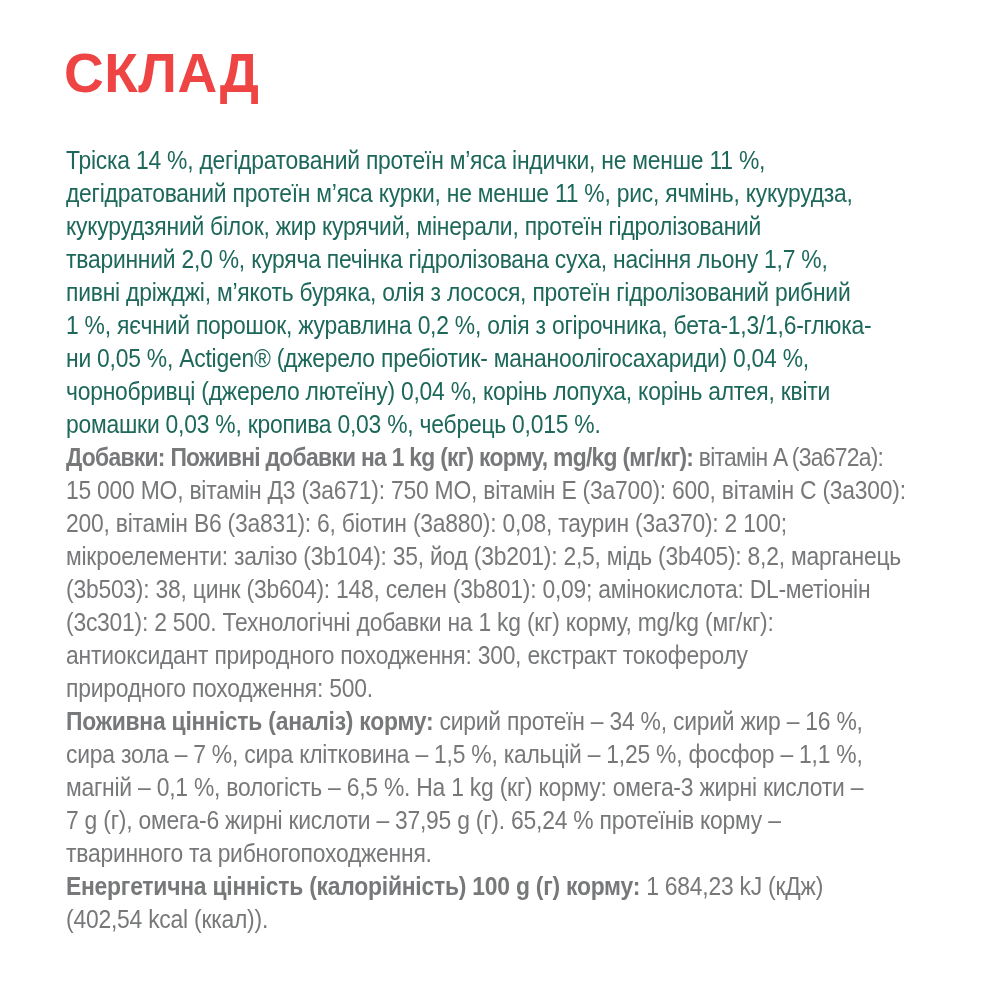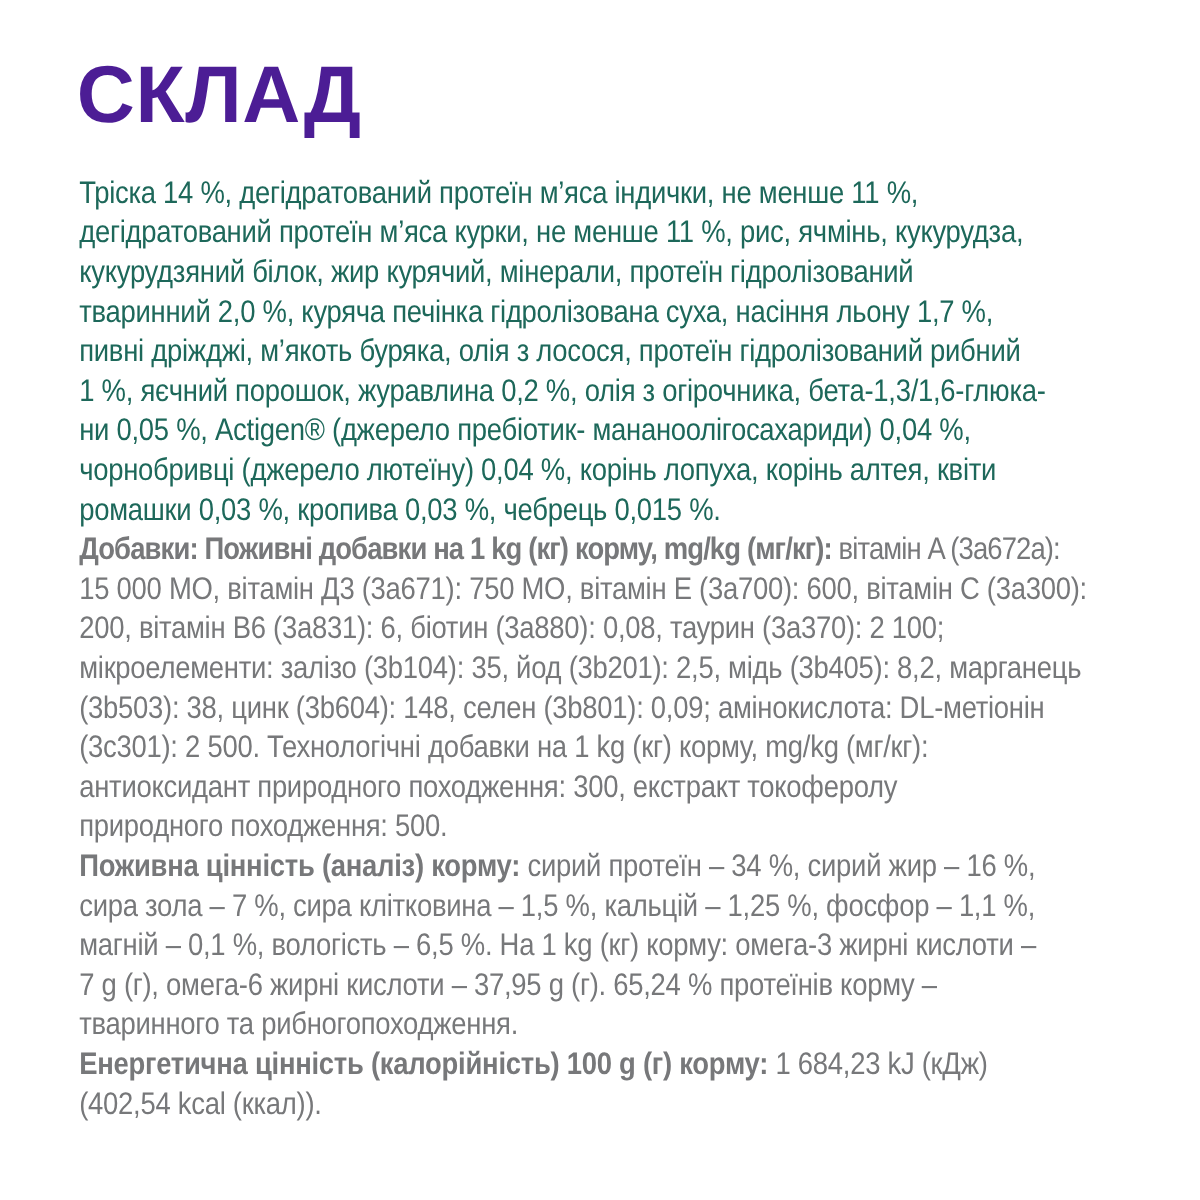--- a/index.html
+++ b/index.html
@@ -13,24 +13,24 @@
     width: 1000px;
     height: 1000px;
     background: #ffffff;
     overflow: hidden;
   }
   .page-title {
     position: absolute;
     left: 64px;
     top: 46px;
     margin: 0;
-    font-size: 67px;
+    font-size: 55px;
     line-height: 1;
     font-weight: 700;
-    color: #4c1d95;
+    color: #ef4444;
     letter-spacing: 0.5px;
   }
   .text-block {
     position: absolute;
     left: 66px;
     top: 144px;
     width: 1100px;
     transform: scaleX(0.88);
     transform-origin: 0 0;
     font-size: 26px;

